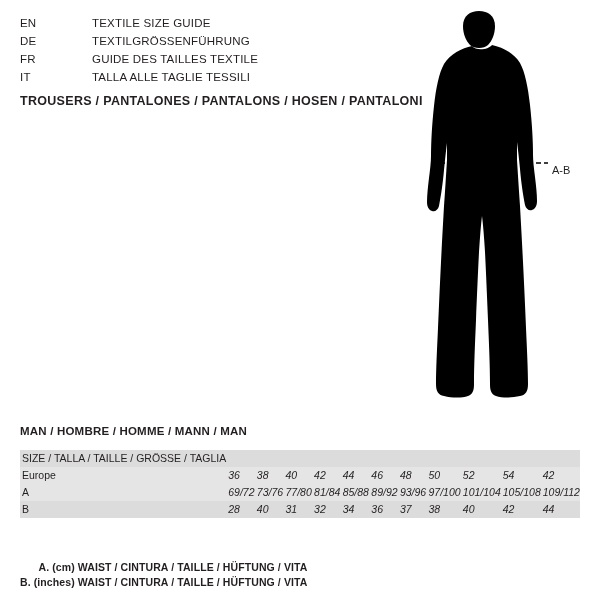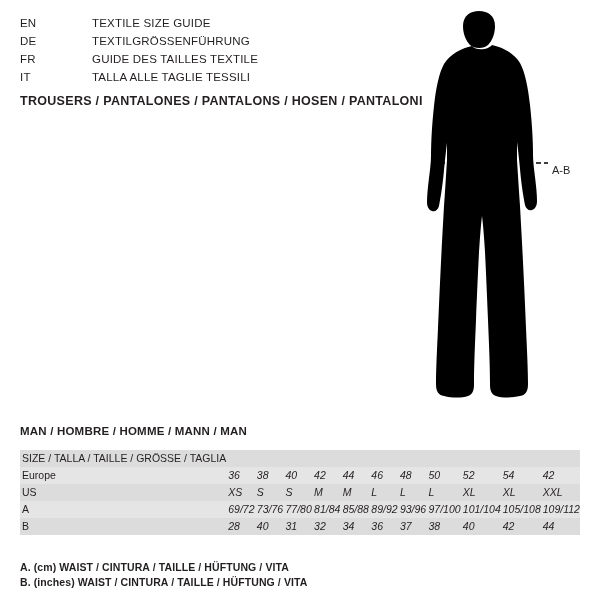--- a/index.html
+++ b/index.html
@@ -119,20 +119,21 @@
     position: absolute;
     left: 20px;
     top: 560px;
     font-size: 10.5px;
     font-weight: bold;
   }
   .footnotes div {
     height: 15px;
     line-height: 15px;
     letter-spacing: 0.1px;
+    text-align: right;
   }
 </style>
 </head>
 <body>
 
 <div class="page">
 
   <div class="lang-block">
     <div class="lang-row">
       <div class="lang-code">EN</div>
@@ -233,34 +234,20 @@
         <td class="val">40</td>
         <td class="val">42</td>
         <td class="val">44</td>
         <td class="val">46</td>
         <td class="val">48</td>
         <td class="val">50</td>
         <td class="val">52</td>
         <td class="val">54</td>
         <td class="val">42</td>
       </tr>
-      <tr class="shaded">
-        <td class="label-col">US</td>
-        <td class="val">XS</td>
-        <td class="val">S</td>
-        <td class="val">S</td>
-        <td class="val">M</td>
-        <td class="val">M</td>
-        <td class="val">L</td>
-        <td class="val">L</td>
-        <td class="val">L</td>
-        <td class="val">XL</td>
-        <td class="val">XL</td>
-        <td class="val">XXL</td>
-      </tr>
       <tr class="plain">
         <td class="label-col">A</td>
         <td class="val">69/72</td>
         <td class="val">73/76</td>
         <td class="val">77/80</td>
         <td class="val">81/84</td>
         <td class="val">85/88</td>
         <td class="val">89/92</td>
         <td class="val">93/96</td>
         <td class="val">97/100</td>

